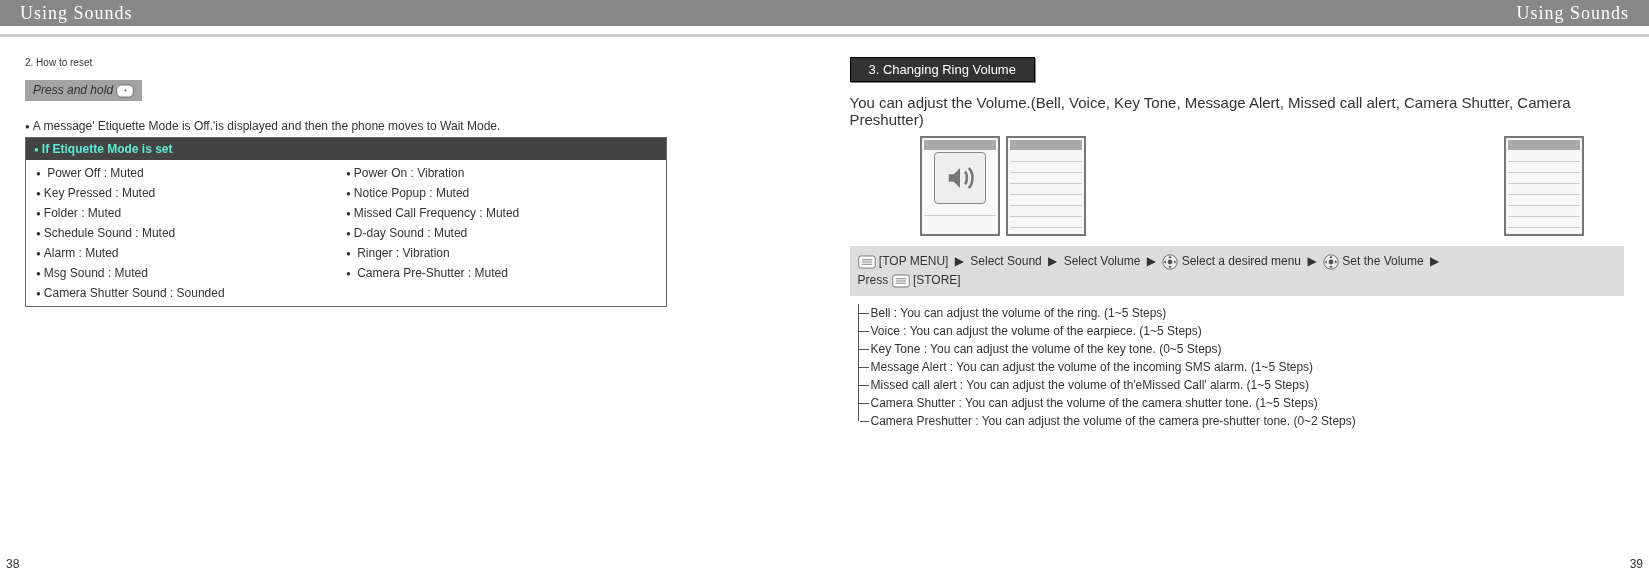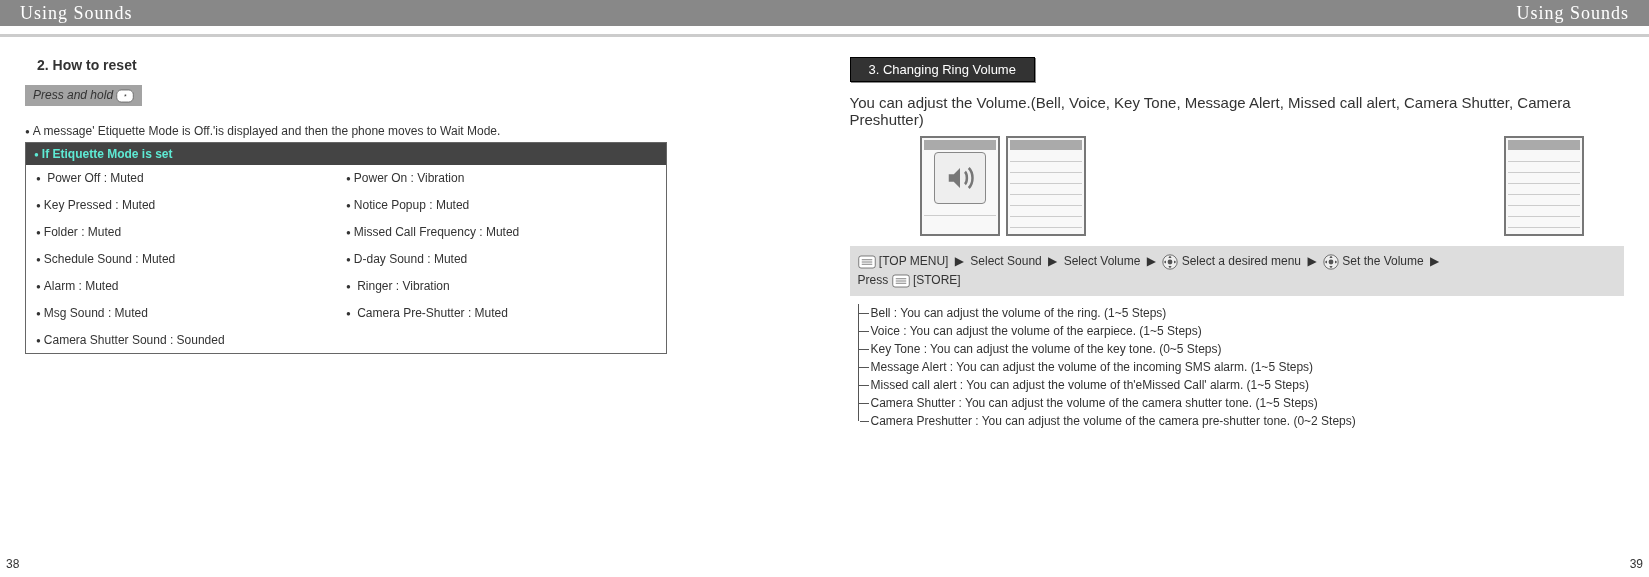--- a/index.html
+++ b/index.html
@@ -31,23 +31,23 @@
     letter-spacing: 1px;
   }
   .header-left { justify-content: flex-start; }
   .header-right { justify-content: flex-end; }
   .header-rule {
     border: none;
     border-top: 3px solid #ccc;
     margin: 0 -25px 20px -25px;
   }
   .section-title {
-    font-size: 14px;
-    margin: 8px 0 12px 12px;
-    font-weight: bold;
+    font-size: 10px;
+    margin: 8px 0 12px 0;
+    font-weight: normal;
   }
   .press-hold {
     display: inline-block;
     background: #a3a3a3;
     padding: 3px 8px;
     margin-bottom: 10px;
     font-size: 12px;
     font-style: italic;
   }
   .press-hold svg { vertical-align: middle; }
@@ -69,21 +69,21 @@
     background: #444;
     color: #5eead4;
     font-weight: bold;
     padding: 4px 8px;
     font-size: 12px;
   }
   .etiquette-body {
     display: grid;
     grid-template-columns: 1fr 1fr;
     padding: 6px 10px;
-    row-gap: 13px;
+    row-gap: 6px;
     font-size: 12px;
   }
   .page-num {
     position: absolute;
     bottom: 6px;
     font-size: 12px;
   }
   .page-num.left { left: 6px; }
   .page-num.right { right: 6px; }
 

